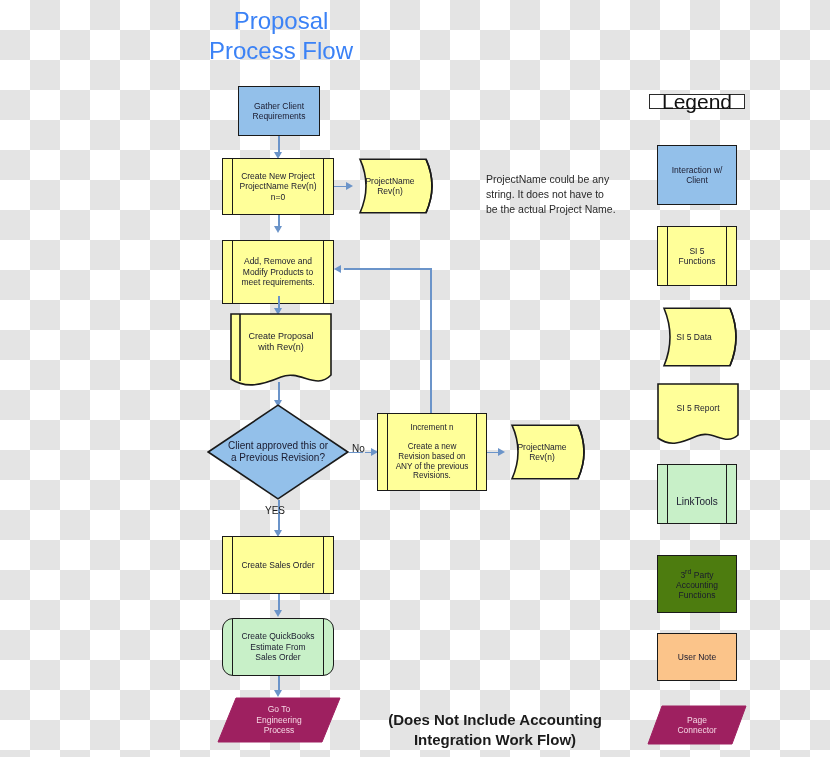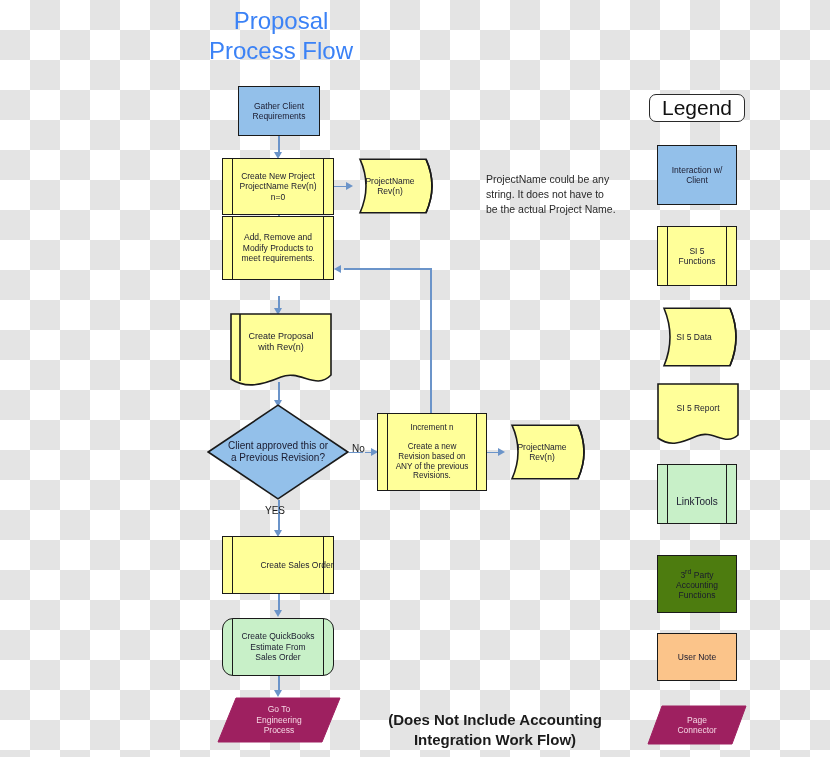--- a/index.html
+++ b/index.html
@@ -102,21 +102,21 @@
 Rev(n)</div>
   </div>
 
   <div class="note" style="left:455px;top:172px;width:150px;">ProjectName could be any
 string.  It does not have to
 be the actual Project Name.</div>
 
   <div class="ln v" style="left:278px;top:215px;height:15px;"></div>
   <div class="arw down" style="left:274.3px;top:226px;"></div>
 
-  <div class="node predef" style="left:222px;top:216px;width:112px;height:64px;background:#FFFF99;">
+  <div class="node predef" style="left:222px;top:240px;width:112px;height:64px;background:#FFFF99;">
     <span class="bar l"></span>
     <span class="bar r"></span>
     <div class="lbl" style="font-size:8.5px;">Add, Remove and
 Modify Products to
 meet requirements.</div>
   </div>
 
   <div class="ln v" style="left:430px;top:268px;height:148px;"></div>
   <div class="ln h" style="left:344px;top:268px;width:88px;"></div>
   <div class="arw left" style="left:334px;top:265px;"></div>
@@ -172,21 +172,21 @@
 Rev(n)</div>
   </div>
 
   <div class="ln v" style="left:278px;top:500px;height:34px;"></div>
   <div class="edgelbl" style="left:265px;top:505px;">YES</div>
   <div class="arw down" style="left:274.3px;top:530px;"></div>
 
   <div class="node predef" style="left:222px;top:536px;width:112px;height:58px;background:#FFFF99;">
     <span class="bar l"></span>
     <span class="bar r"></span>
-    <div class="lbl" style="font-size:8.5px;margin-left:19px;">Create Sales Order</div>
+    <div class="lbl" style="font-size:8.5px;">Create Sales Order</div>
   </div>
 
   <div class="ln v" style="left:278px;top:594px;height:19px;"></div>
   <div class="arw down" style="left:274.3px;top:610px;"></div>
 
   <div class="node predef" style="left:222px;top:618px;width:112px;height:58px;background:#C8F0C8;border-radius:11px;">
     <span class="bar l"></span>
     <span class="bar r"></span>
     <div class="lbl" style="font-size:8.5px;">Create QuickBooks
 Estimate From
@@ -201,21 +201,21 @@
       <polygon points="19,1 123,1 105,45 1,45" fill="#9E2060" stroke="#9E2060" stroke-width="1"></polygon>
     </svg>
     <div class="lbl" style="font-size:8.5px;color:#F6D6E4;">Go To
 Engineering
 Process</div>
   </div>
 
   <div class="caption" style="left:385px;top:710px;width:220px;">(Does Not Include Accounting
 Integration Work Flow)</div>
 
-  <div class="node legendhdr" style="left:649px;top:94px;width:96px;height:28px;border-radius:7px;">
+  <div class="node legendhdr" style="left:649px;top:94px;width:96px;height:15px;">
     <div class="lbl">Legend</div>
   </div>
 
   <div class="node rect" style="left:657px;top:145px;width:80px;height:60px;background:#93C0EA;">
     <div class="lbl" style="font-size:8.5px;">Interaction w/
 Client</div>
   </div>
 
   <div class="node predef" style="left:657px;top:226px;width:80px;height:60px;background:#FFFF99;">
     <span class="bar l"></span>

